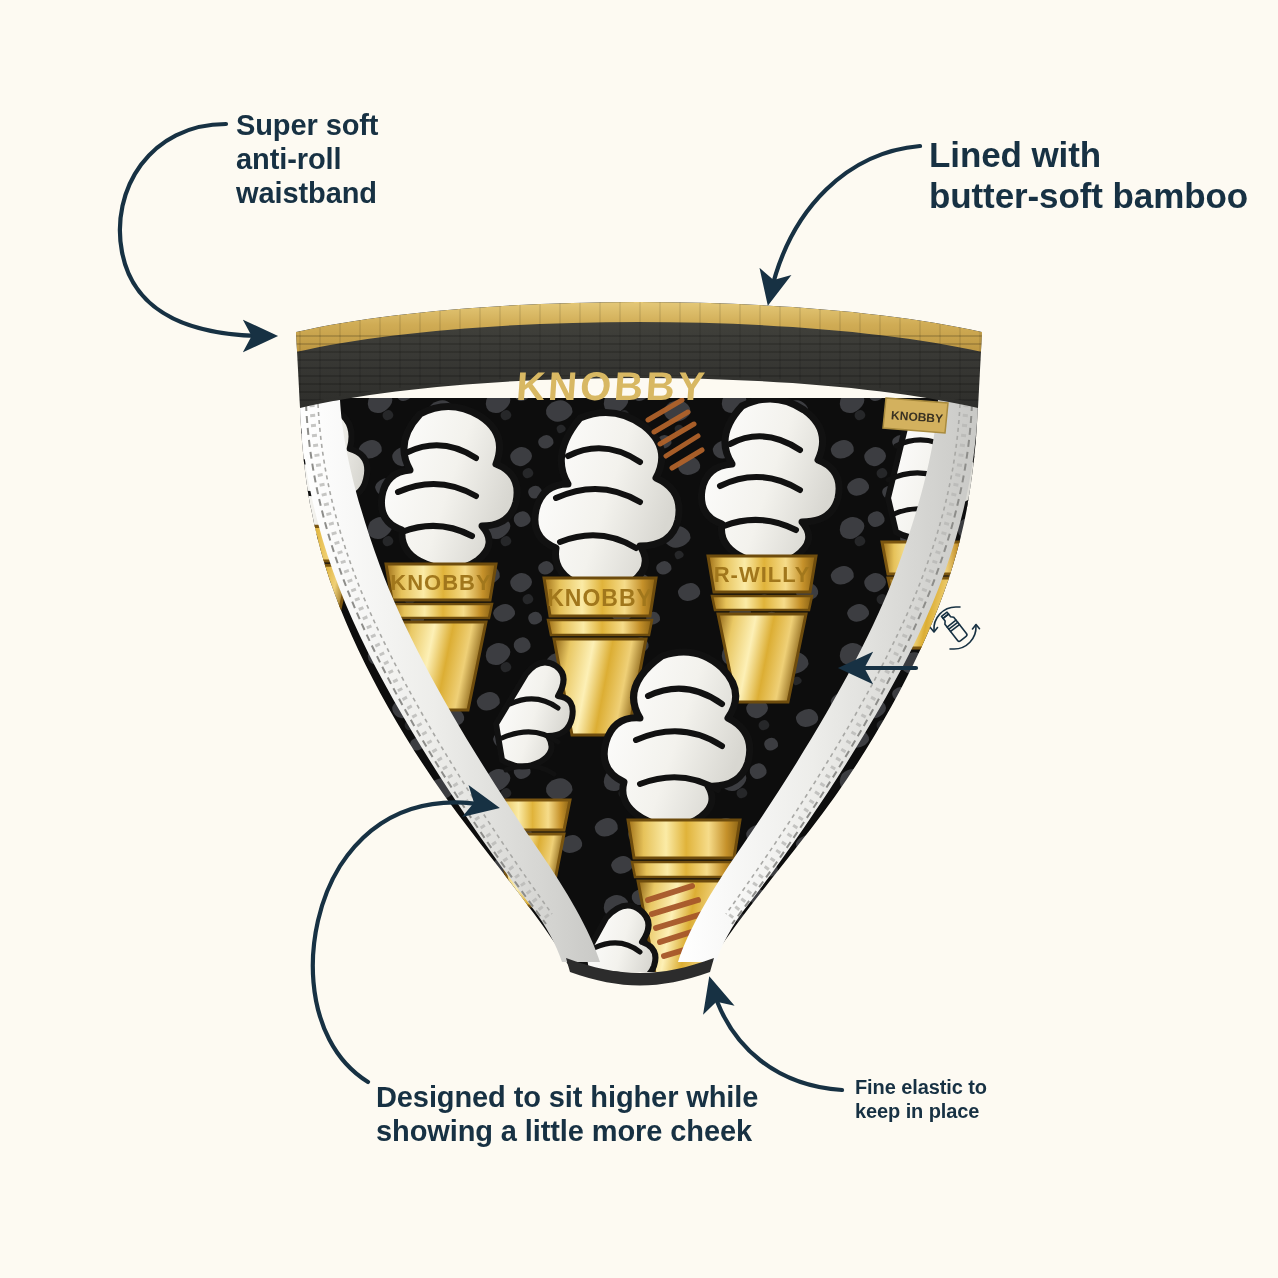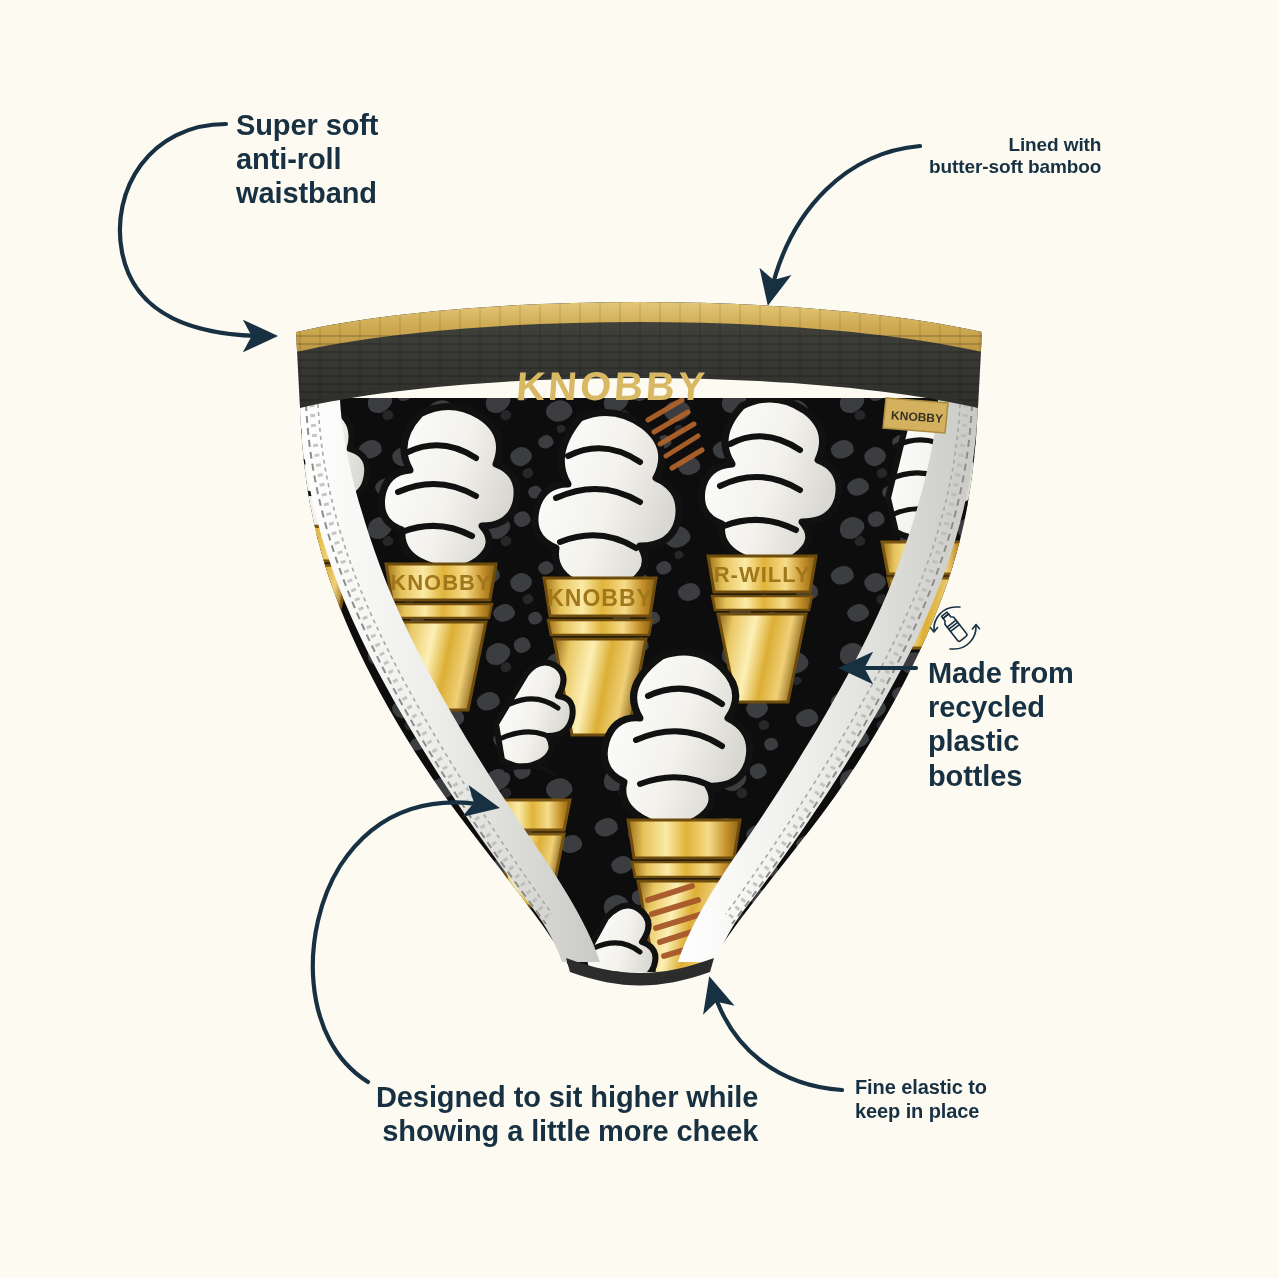--- a/index.html
+++ b/index.html
@@ -24,23 +24,23 @@
   
   .callout {
     position: absolute;
     color: #173143;
     font-weight: 700;
     line-height: 1.18;
     letter-spacing: -0.1px;
     white-space: pre-line;
   }
   .callout-waistband { left: 236px; top: 108px;  font-size: 29px; }
-  .callout-bamboo    { left: 929px; top: 134px;  font-size: 19px; text-align: right; }
+  .callout-bamboo    { left: 929px; top: 134px;  font-size: 35px; }
   .callout-recycled  { left: 928px; top: 656px;  font-size: 29px; }
-  .callout-cheek     { left: 376px; top: 1080px; font-size: 29px; text-align: right; }
+  .callout-cheek     { left: 376px; top: 1080px; font-size: 29px; }
   .callout-elastic   { left: 855px; top: 1076px; font-size: 20px; }
 
   
   #arrow-layer, #garment-layer {
     position: absolute;
     left: 0; top: 0;
     width: 1278px;
     height: 1278px;
   }
   #arrow-layer { z-index: 6; pointer-events: none; }
@@ -326,24 +326,20 @@
     </g>
   </svg>
 
   <div class="callout callout-waistband">Super soft
 anti-roll
 waistband</div>
 
   <div class="callout callout-bamboo">Lined with
 butter-soft bamboo</div>
 
-  <div class="callout callout-recycled">Made from
-recycled
-plastic
-bottles</div>
 
   <div class="callout callout-cheek">Designed to sit higher while
 showing a little more cheek</div>
 
   <div class="callout callout-elastic">Fine elastic to
 keep in place</div>
 
 </div>
 
 </body></html>

